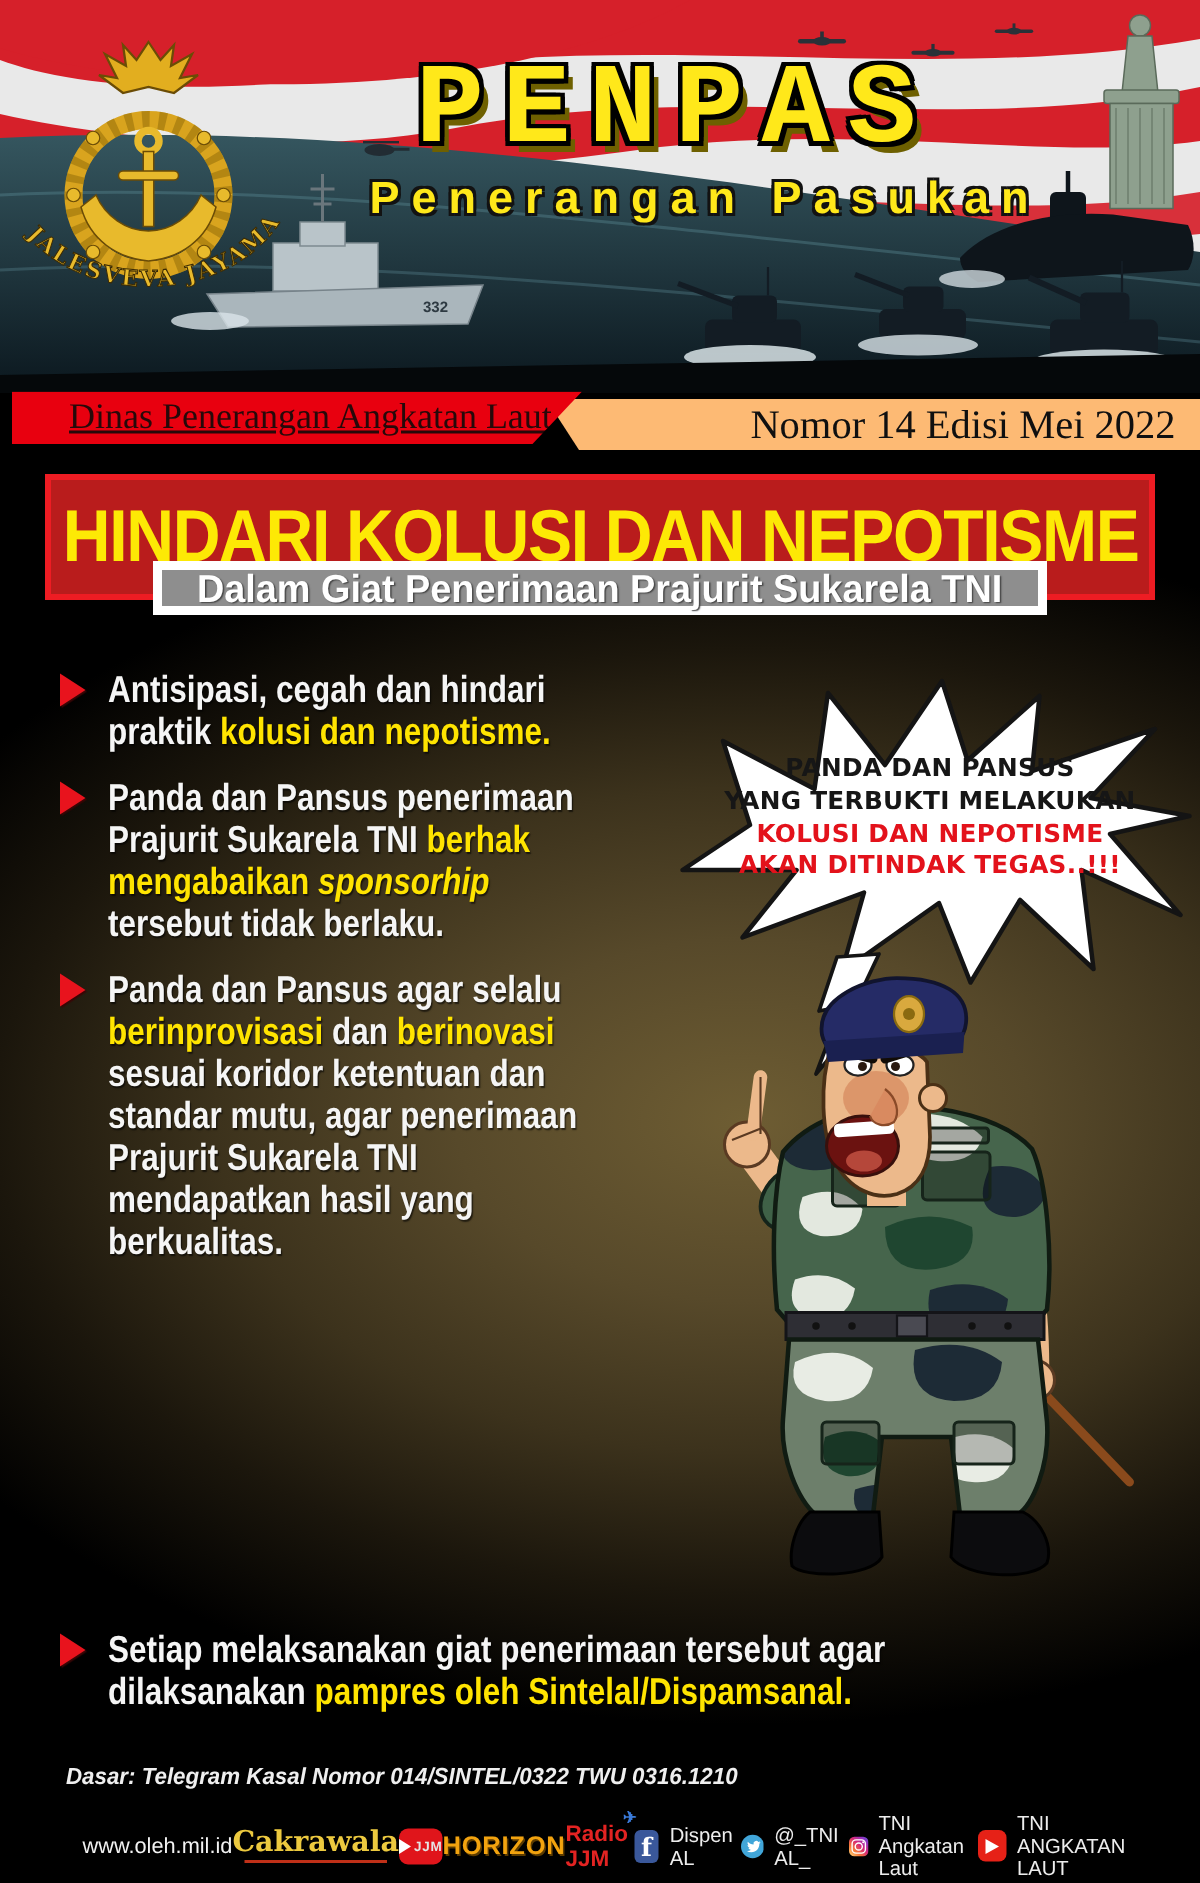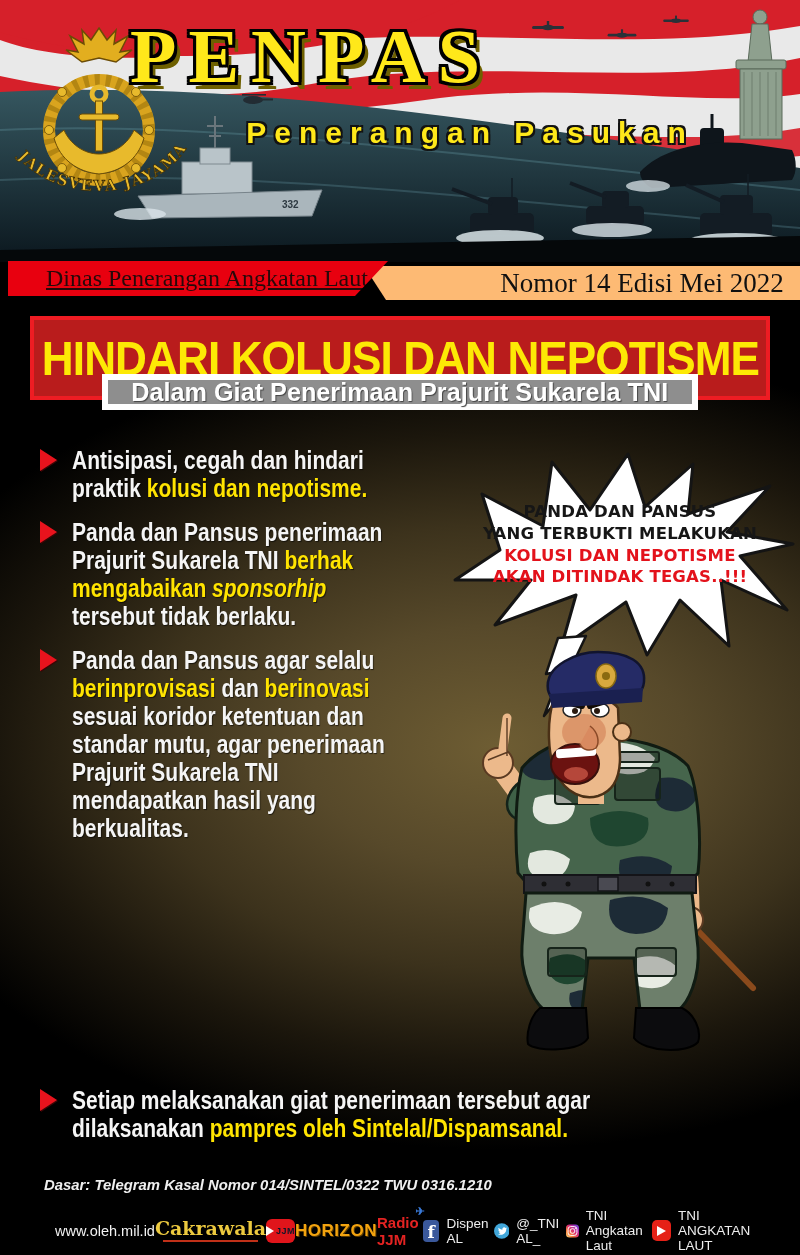--- a/index.html
+++ b/index.html
@@ -2,22 +2,22 @@
 <html><head>
 <meta charset="utf-8">
 <style>
   html,body{margin:0;padding:0;background:#000;}
   .poster{position:relative;width:800px;height:1255px;background:#000;overflow:hidden;
           font-family:"Liberation Sans",sans-serif;}
 
   
   .hdr{position:absolute;top:0;left:0;width:800px;height:262px;}
   .hdr svg{position:absolute;top:0;left:0;}
-  .brand{position:absolute;top:18px;left:130px;width:640px;text-align:left;z-index:3;
-         font-family:Liberation Serif, serif;font-weight:bold;
+  .brand{position:absolute;top:36px;left:130px;width:640px;text-align:center;z-index:3;
+         font-family:Liberation Mono, monospace;font-weight:bold;
          font-size:76px;letter-spacing:12px;color:#ffe81a;line-height:1;
          text-shadow:-3px -3px 0 #000,3px -3px 0 #000,-3px 3px 0 #000,3px 3px 0 #000,
                      -3px 0 0 #000,3px 0 0 #000,0 -3px 0 #000,0 3px 0 #000,6px 7px 0 #6e6000;}
   .brand-sub{position:absolute;top:116px;left:150px;width:640px;text-align:center;z-index:3;
          font-weight:bold;font-size:30px;letter-spacing:8px;color:#ffe81a;
          text-shadow:-2px -2px 0 #121212,2px -2px 0 #121212,-2px 2px 0 #121212,2px 2px 0 #121212;}
   .emblem{z-index:2;}
 
   
   .ribbon-white{position:absolute;left:364px;top:266px;width:436px;height:34px;background:#fdba74;
@@ -67,21 +67,21 @@
 
   
   .footer{position:absolute;left:0;top:1206px;width:800px;height:49px;display:flex;align-items:center;
       justify-content:space-between;padding:0 40px 0 55px;box-sizing:border-box;z-index:5;}
   .f-item{display:flex;align-items:center;gap:7px;color:#ededed;font-size:13.5px;}
   .f-web{font-size:14.5px;color:#f2f2f2;}
   .f-cakrawala{font-family:"DejaVu Serif",serif;font-weight:bold;font-size:19px;color:#ecc93f;
       display:flex;flex-direction:column;align-items:center;line-height:1;}
   .f-cakrawala .uline{width:86%;height:2px;background:#c03018;margin-top:2px;}
   .jjm-badge{width:42px;height:24px;background:#e0151b;border-radius:6px;display:flex;align-items:center;
-      justify-content:center;gap:2px;color:#0f172a;}
+      justify-content:center;gap:2px;color:#e5e5e5;}
   .jjm-badge .play{width:0;height:0;border-left:8px solid #fff;border-top:5px solid transparent;border-bottom:5px solid transparent;}
   .jjm-badge .jjm-t{font-size:9px;font-weight:bold;letter-spacing:.5px;}
   .f-horizon{font-size:17px;font-weight:bold;letter-spacing:.5px;color:#f2a30f;
       text-shadow:1px 1px 0 #5a3a00;}
   .f-radio{position:relative;font-size:15px;font-weight:bold;color:#e32322;padding-right:4px;}
   .f-radio .plane{position:absolute;top:-9px;right:-2px;font-size:11px;color:#3a7ad9;}
   .fb-icon{width:22px;height:22px;background:#3a589b;border-radius:4px;color:#fff;display:flex;
       align-items:flex-end;justify-content:center;font-family:"DejaVu Serif",serif;font-weight:bold;
       font-size:17px;line-height:20px;overflow:hidden;}
   .yt-icon{width:31px;height:21px;background:#e62117;border-radius:5px;display:flex;align-items:center;justify-content:center;}

